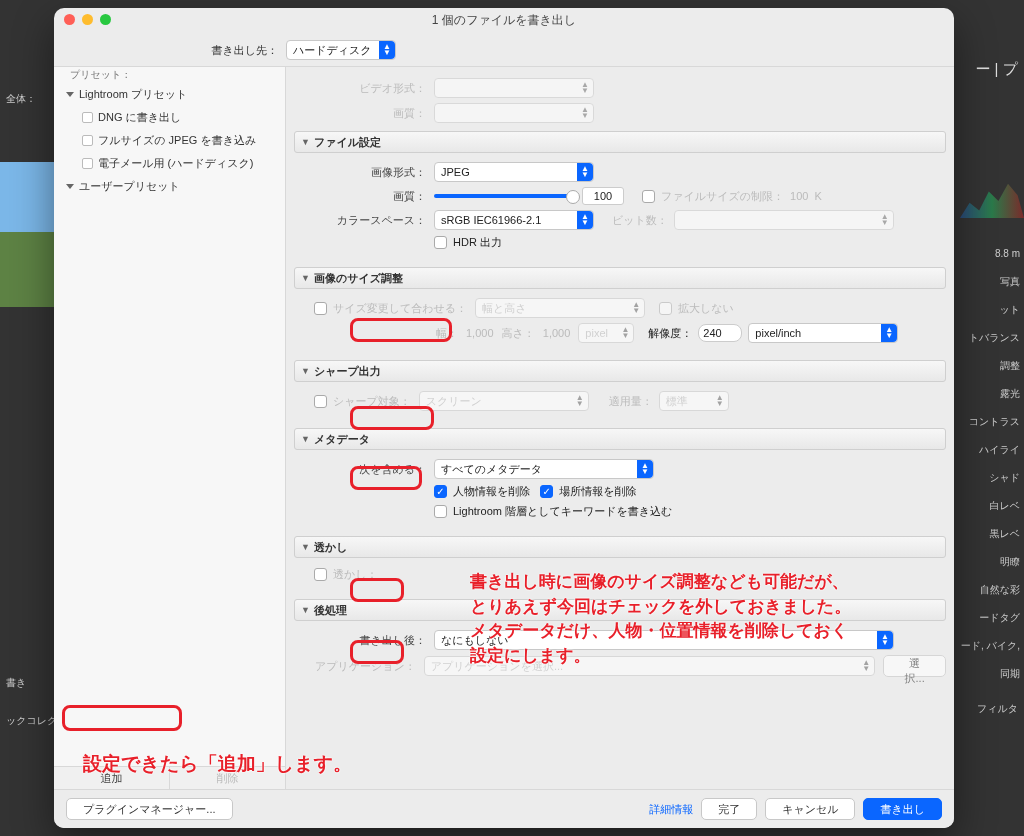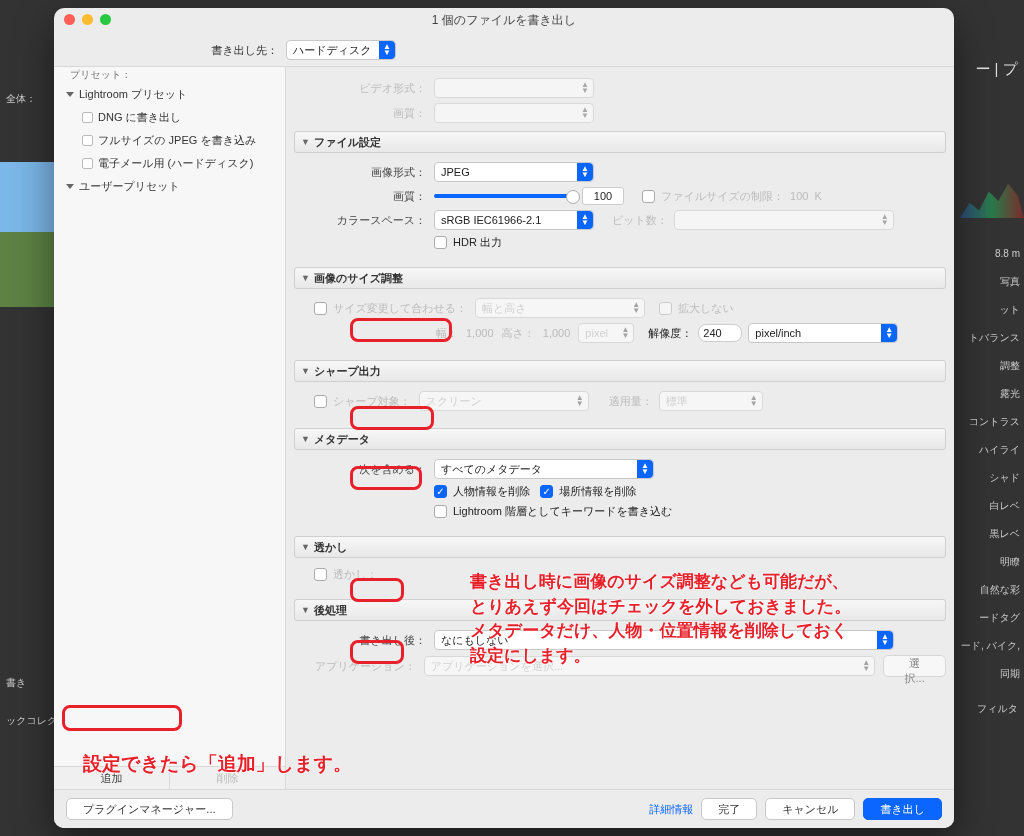--- a/index.html
+++ b/index.html
@@ -323,21 +323,21 @@
         <div class="section-body">
           <div class="form-row">
             <div class="rlbl" style="width:20px;"></div>
             <span class="checkbox"></span>
             <span style="margin-left:6px;" class="dim">シャープ対象：</span>
             <div class="select" style="width:170px;margin-left:8px;opacity:.55;">
                 <span class="dim">スクリーン</span>
                 <span class="chev-gray">▲<br>▼</span>
               </div>
             <span class="dim" style="margin-left:20px;">適用量：</span>
-            <div class="select" style="width:104px;margin-left:6px;opacity:.55;">
+            <div class="select" style="width:70px;margin-left:6px;opacity:.55;">
                 <span class="dim">標準</span>
                 <span class="chev-gray">▲<br>▼</span>
               </div>
           </div>
         </div>
 
         <div class="sectionbar">
           <span class="tri">▼</span>
           <span>メタデータ</span>
         </div>

